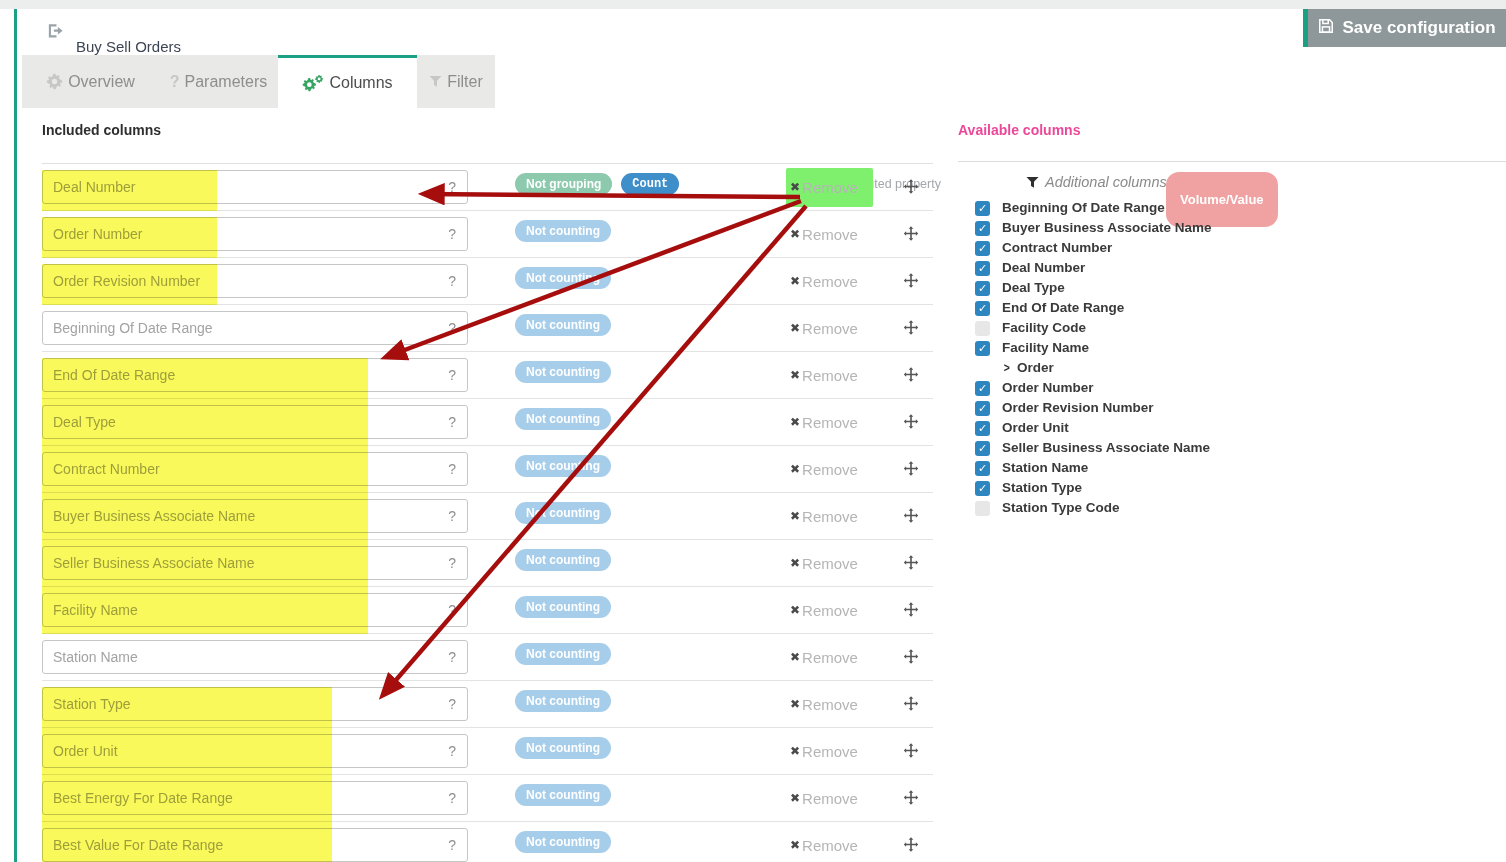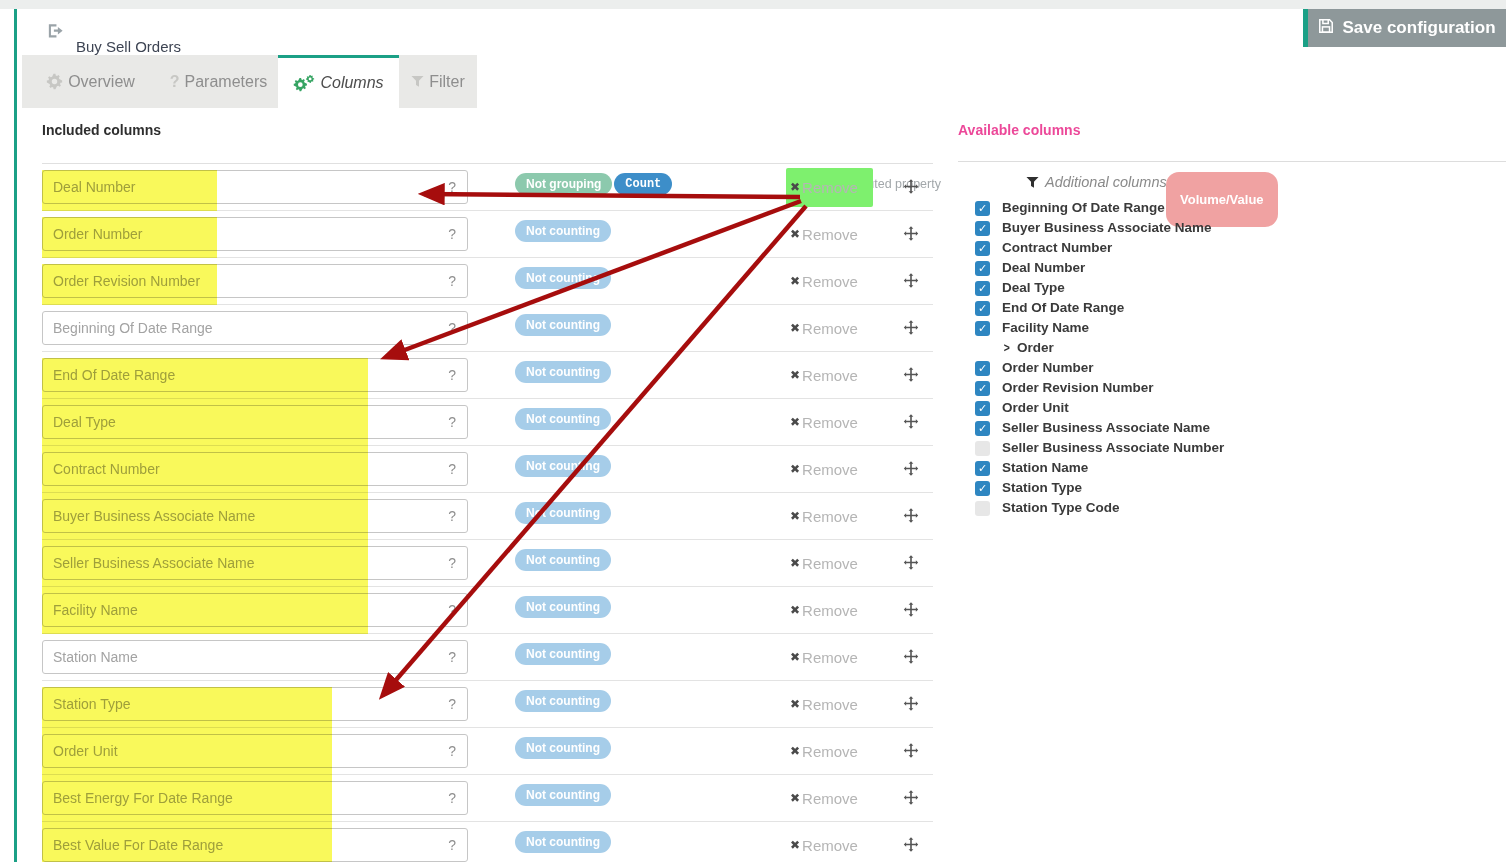--- a/index.html
+++ b/index.html
@@ -36,21 +36,21 @@
 
   
   #rows { left:42px; top:164px; width:891px; }
   .irow { position:relative; width:891px; height:47px; border-bottom:1px solid #e3e3e3; }
   .inputbox { position:absolute; left:0; top:6px; width:426px; height:34px; background:#fff;
               border:1px solid #c6c6c6; border-radius:3px; }
   .inputbox .lbl { position:absolute; left:10px; top:50%; transform:translateY(-50%);
                    font-size:14px; color:#a3a3a3; white-space:nowrap; }
   .inputbox .help { position:absolute; right:11px; top:50%; transform:translateY(-50%);
                     font-size:14px; color:#8f8f8f; cursor:pointer; }
-  .badges { position:absolute; left:473px; top:9px; display:flex; gap:2px; }
+  .badges { position:absolute; left:473px; top:9px; display:flex; gap:9px; }
   .badge { display:inline-block; padding:4px 11px; border-radius:12px; color:#fff;
            font-size:12px; font-weight:bold; white-space:nowrap; }
   .badge-green { background:var(--bgreen); }
   .badge-blue { background:var(--bblue);font-family:Liberation Mono, monospace; }
   .badge-lightblue { background:var(--blblue); }
   .remove-hl { position:absolute; left:744px; top:4px; width:87px; height:39px;
                background:var(--rgreen); border-radius:2px; }
   .remove-btn { position:absolute; left:748px; top:6px; height:34px; display:flex;
                 align-items:center; gap:2px; cursor:pointer; background:none; border:none;
                 font-family:inherit; }
@@ -111,21 +111,21 @@
           </svg>
         </span>
         <span>Overview</span>
       </div>
       <div class="tab" style="width: 119px;">
         <span class="ticon">
           <span class="q-glyph">?</span>
         </span>
         <span>Parameters</span>
       </div>
-      <div class="tab active" style="width: 121px; font-style: italic;">
+      <div class="tab active" style="width: 139px;">
         <span class="ticon">
           <svg viewBox="0 0 27 22" width="22" height="18" fill="#36a463">
             <path fill-rule="evenodd" transform="translate(0,4) scale(0.9)" d="M8.9 1h2.2l.35 1.95c.55.14 1.07.36 1.55.64l1.62-1.15 1.55 1.55-1.15 1.62c.28.48.5 1 .64 1.55L19 8.9v2.2l-1.95.35c-.14.55-.36 1.07-.64 1.55l1.15 1.62-1.55 1.55-1.62-1.15c-.48.28-1 .5-1.55.64L11.1 19H8.9l-.35-1.95c-.55-.14-1.07-.36-1.55-.64l-1.62 1.15-1.55-1.55 1.15-1.62c-.28-.48-.5-1-.64-1.55L1 11.1V8.9l1.95-.35c.14-.55.36-1.07.64-1.55L2.44 5.38l1.55-1.55 1.62 1.15c.48-.28 1-.5 1.55-.64L8.9 1zM10 6.8a3.2 3.2 0 100 6.4 3.2 3.2 0 000-6.4z"></path>
             <path fill-rule="evenodd" transform="translate(15.5,0.5) scale(0.55)" d="M8.9 1h2.2l.35 1.95c.55.14 1.07.36 1.55.64l1.62-1.15 1.55 1.55-1.15 1.62c.28.48.5 1 .64 1.55L19 8.9v2.2l-1.95.35c-.14.55-.36 1.07-.64 1.55l1.15 1.62-1.55 1.55-1.62-1.15c-.48.28-1 .5-1.55.64L11.1 19H8.9l-.35-1.95c-.55-.14-1.07-.36-1.55-.64l-1.62 1.15-1.55-1.55 1.15-1.62c-.28-.48-.5-1-.64-1.55L1 11.1V8.9l1.95-.35c.14-.55.36-1.07.64-1.55L2.44 5.38l1.55-1.55 1.62 1.15c.48-.28 1-.5 1.55-.64L8.9 1zM10 6.8a3.2 3.2 0 100 6.4 3.2 3.2 0 000-6.4z"></path>
           </svg>
         </span>
         <span>Columns</span>
       </div>
       <div class="tab" style="width: 78px;">
         <span class="ticon">
@@ -454,20 +454,24 @@
         </span>
         <span class="albl">Deal Type</span>
       </div>
       <div class="aitem">
         <span class="cb checked">
           <span class="chk">✓</span>
         </span>
         <span class="albl">End Of Date Range</span>
       </div>
       <div class="aitem">
+        <span class="cb"></span>
+        <span class="albl">Facility Code</span>
+      </div>
+      <div class="aitem">
         <span class="cb checked">
           <span class="chk">✓</span>
         </span>
         <span class="albl">Facility Name</span>
       </div>
       <div class="aitem">
         <span class="chev">&gt;</span>
         <span class="glbl">Order</span>
       </div>
       <div class="aitem">
@@ -486,24 +490,20 @@
         <span class="cb checked">
           <span class="chk">✓</span>
         </span>
         <span class="albl">Order Unit</span>
       </div>
       <div class="aitem">
         <span class="cb checked">
           <span class="chk">✓</span>
         </span>
         <span class="albl">Seller Business Associate Name</span>
-      </div>
-      <div class="aitem">
-        <span class="cb"></span>
-        <span class="albl">Seller Business Associate Number</span>
       </div>
       <div class="aitem">
         <span class="cb checked">
           <span class="chk">✓</span>
         </span>
         <span class="albl">Station Name</span>
       </div>
       <div class="aitem">
         <span class="cb checked">
           <span class="chk">✓</span>

